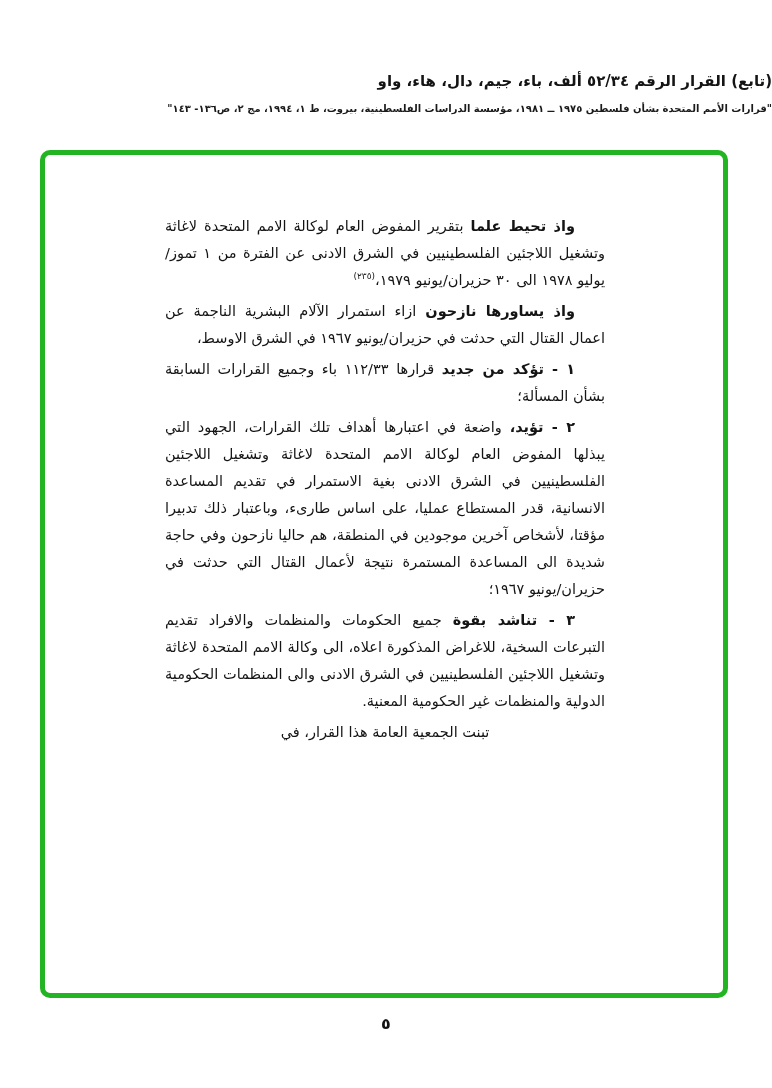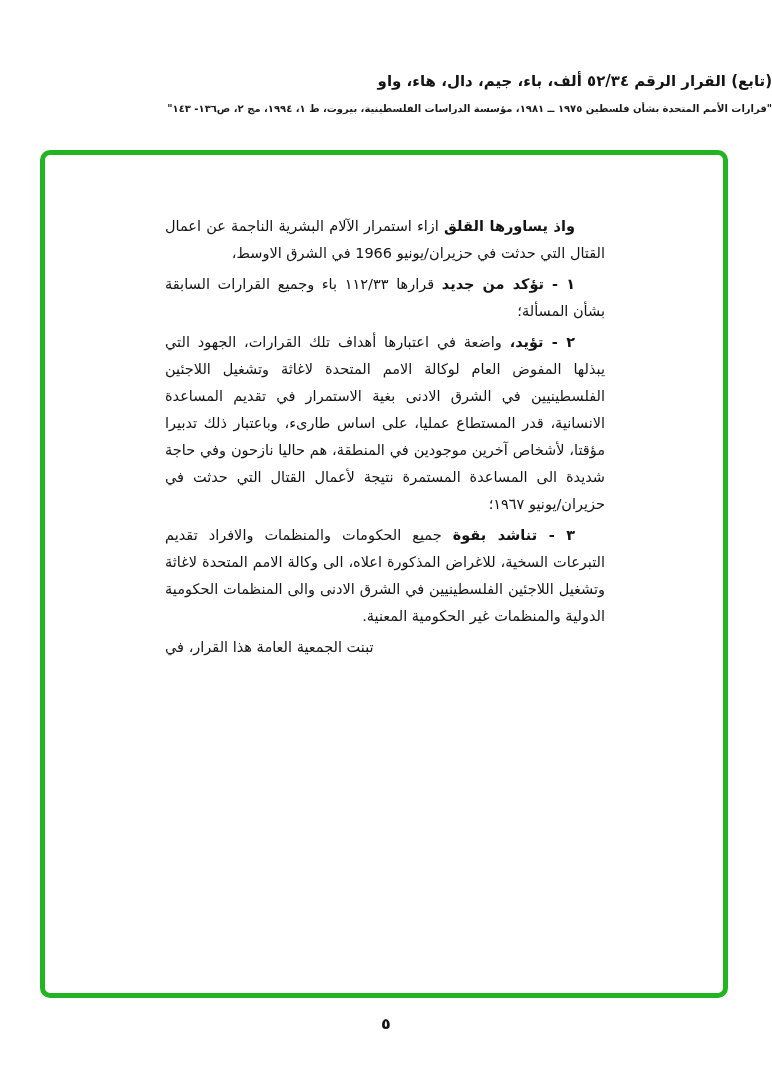--- a/index.html
+++ b/index.html
@@ -35,21 +35,21 @@
     width:440px;
     direction:rtl;
     text-align:justify;
     font-size:14.5px;
     line-height:27px;
   }
   .para { text-indent:30px; margin-bottom:4px; }
   .para b { font-weight:bold; }
   .para sup { font-size:9px; vertical-align:super; line-height:0; }
 
-  .closing { margin-top:4px; direction:rtl; text-align:left; }
+  .closing { margin-top:4px; direction:rtl; text-align:center; }
   .closing .closing-line { line-height:27px; }
   .closing .closing-line:nth-child(2) { letter-spacing:2.5px; word-spacing:6px; }
 
   
   .footnote {
     position:absolute; top:698px; right:8px;
     width:312px;
     direction:rtl; text-align:right;
     font-size:11px; font-weight:bold;
     line-height:24px;
@@ -71,22 +71,23 @@
 
 <div class="page-header">
   <div class="hdr-title">(تابع) القرار الرقم ٥٢/٣٤ ألف، باء، جيم، دال، هاء، واو</div>
   <div class="hdr-sub">"قرارات الأمم المتحدة بشأن فلسطين ١٩٧٥ ــ ١٩٨١، مؤسسة الدراسات الفلسطينية، بيروت، ط ١، ١٩٩٤، مج ٢، ص١٣٦- ١٤٣"</div>
 </div>
 
 <div class="content-frame" style="border-color: rgb(34, 180, 34);">
 
   <div class="text-col">
 
+    <p class="para"><b>واذ تحيط علما</b><span> بتقرير المفوض العام لوكالة الامم المتحدة لاغاثة وتشغيل اللاجئين الفلسطينيين في الشرق الادنى عن الفترة من ١ تموز/ يوليو ١٩٧٨ الى ٣٠ حزيران/يونيو ١٩٧٩،</span><sup>(٢٣٥)</sup></p>
 
-    <p class="para"><b>واذ يساورها القلق</b><span> ازاء استمرار الآلام البشرية الناجمة عن اعمال القتال التي حدثت في حزيران/يونيو 1966 في الشرق الاوسط،</span></p>
+    <p class="para"><b>واذ يساورها نازحون</b><span> ازاء استمرار الآلام البشرية الناجمة عن اعمال القتال التي حدثت في حزيران/يونيو ١٩٦٧ في الشرق الاوسط،</span></p>
 
     <p class="para"><b>١ - تؤكد من جديد</b><span> قرارها ١١٢/٣٣ باء وجميع القرارات السابقة بشأن المسألة؛</span></p>
 
     <p class="para"><b>٢ - تؤيد،</b><span> واضعة في اعتبارها أهداف تلك القرارات، الجهود التي يبذلها المفوض العام لوكالة الامم المتحدة لاغاثة وتشغيل اللاجئين الفلسطينيين في الشرق الادنى بغية الاستمرار في تقديم المساعدة الانسانية، قدر المستطاع عمليا، على اساس طارىء، وباعتبار ذلك تدبيرا مؤقتا، لأشخاص آخرين موجودين في المنطقة، هم حاليا نازحون وفي حاجة شديدة الى المساعدة المستمرة نتيجة لأعمال القتال التي حدثت في حزيران/يونيو ١٩٦٧؛</span></p>
 
     <p class="para"><b>٣ - تناشد بقوة</b><span> جميع الحكومات والمنظمات والافراد تقديم التبرعات السخية، للاغراض المذكورة اعلاه، الى وكالة الامم المتحدة لاغاثة وتشغيل اللاجئين الفلسطينيين في الشرق الادنى والى المنظمات الحكومية الدولية والمنظمات غير الحكومية المعنية.</span></p>
 
     <div class="closing">
       <div class="closing-line">تبنت الجمعية العامة هذا القرار، في</div>
     </div>

